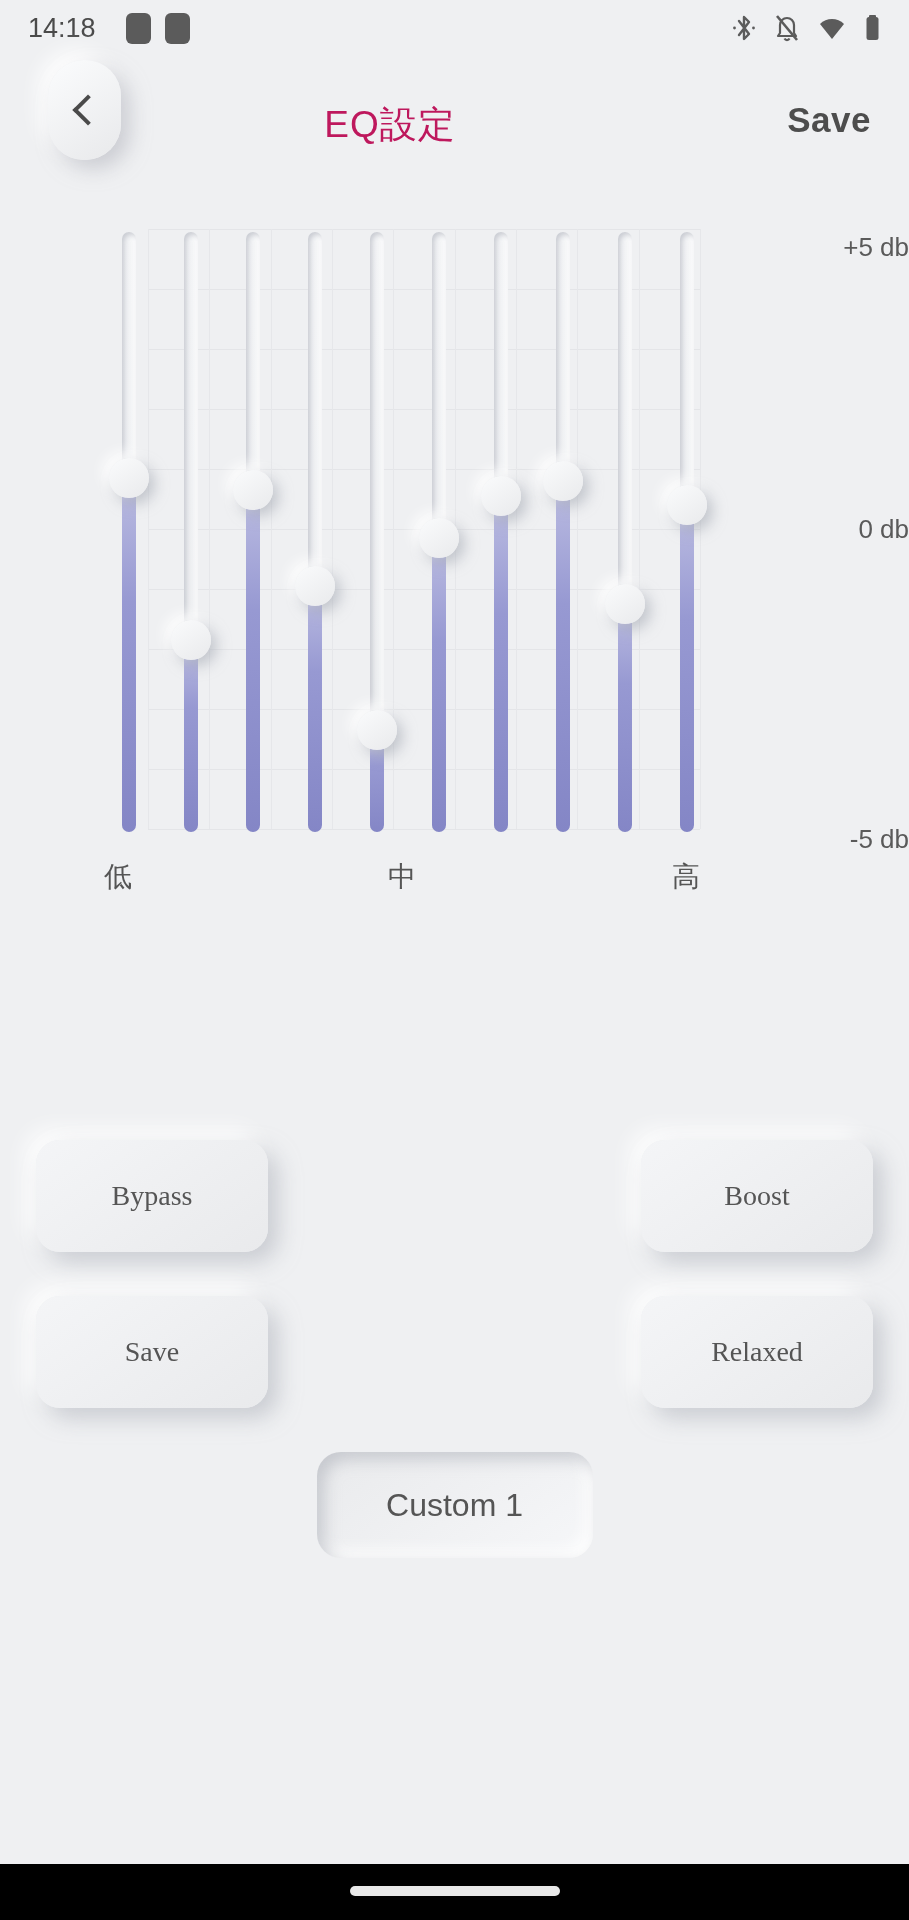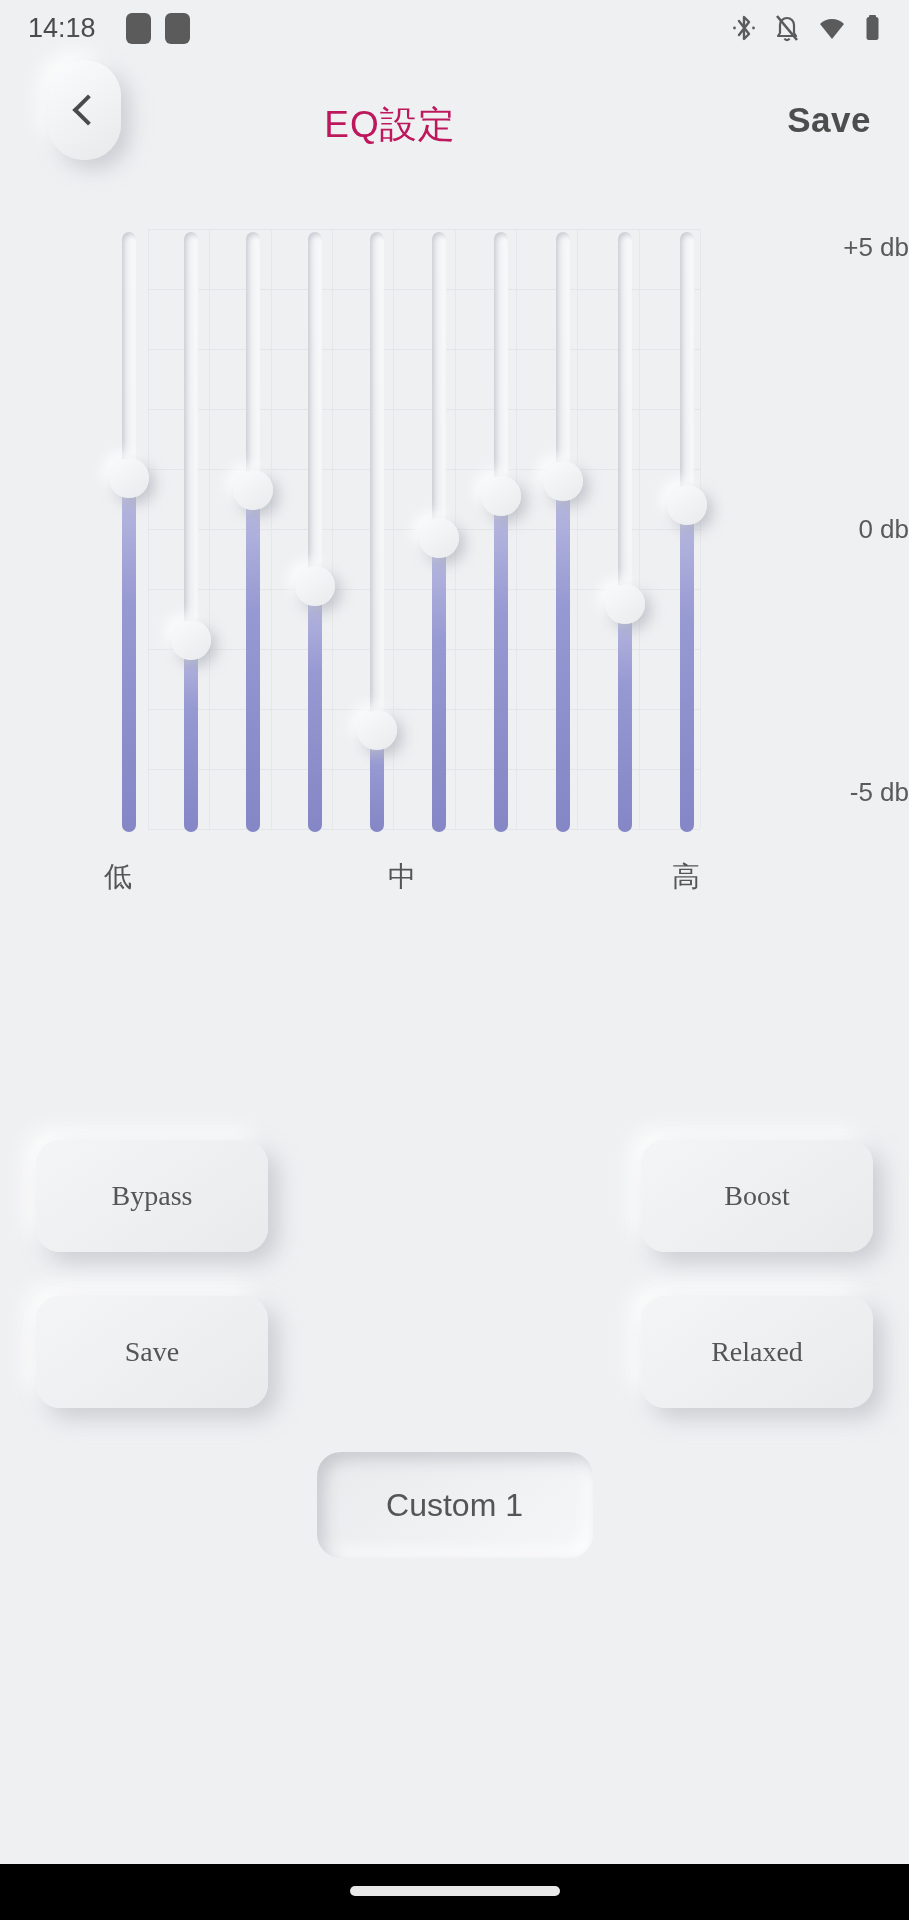--- a/index.html
+++ b/index.html
@@ -90,21 +90,21 @@
     background: #e6e7ea;
   }
 
   .axis-label {
     position: absolute; right: 0;
     font-size: 26px; color: #5a5a5a;
     text-align: right; white-space: nowrap;
   }
   #lbl-plus5 { left: 30px; top: 232px; }
   #lbl-zero  { left: 36px; top: 514px; }
-  #lbl-minus5{ left: 33px; top: 777px; }
+  #lbl-minus5{ left: 33px; top: 824px; }
 
   
   #sliders {
     position: absolute; left: 0; top: 0;
     width: 909px; height: 900px;
   }
   .slider {
     position: absolute;
     width: 14px;
     top: 232px; height: 600px;

